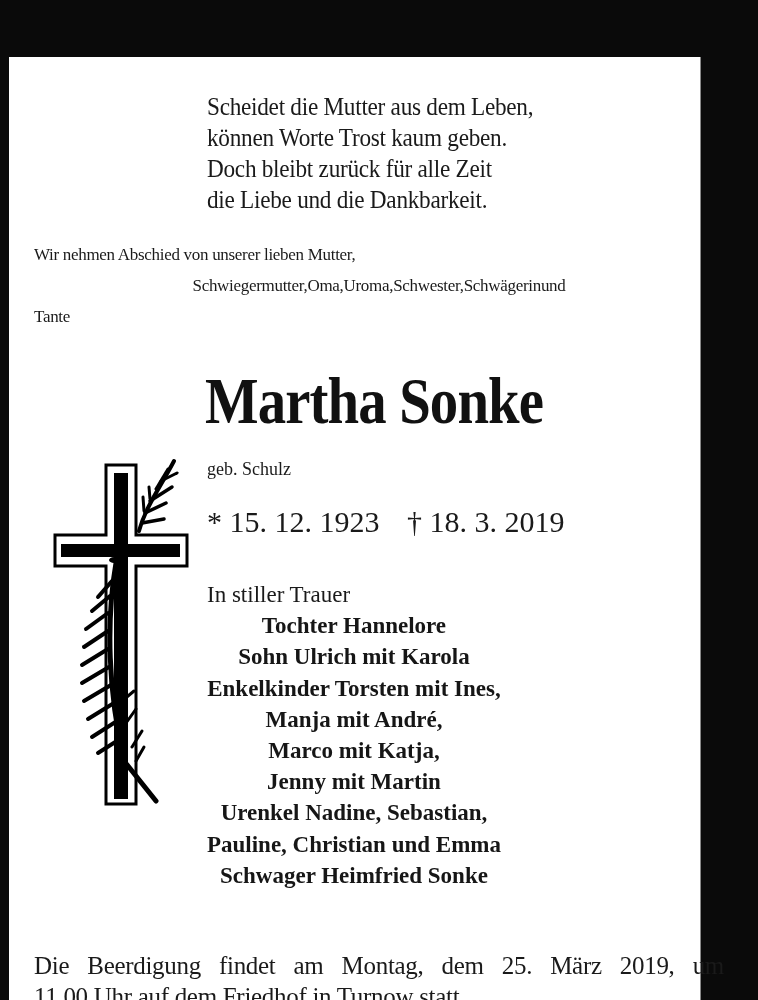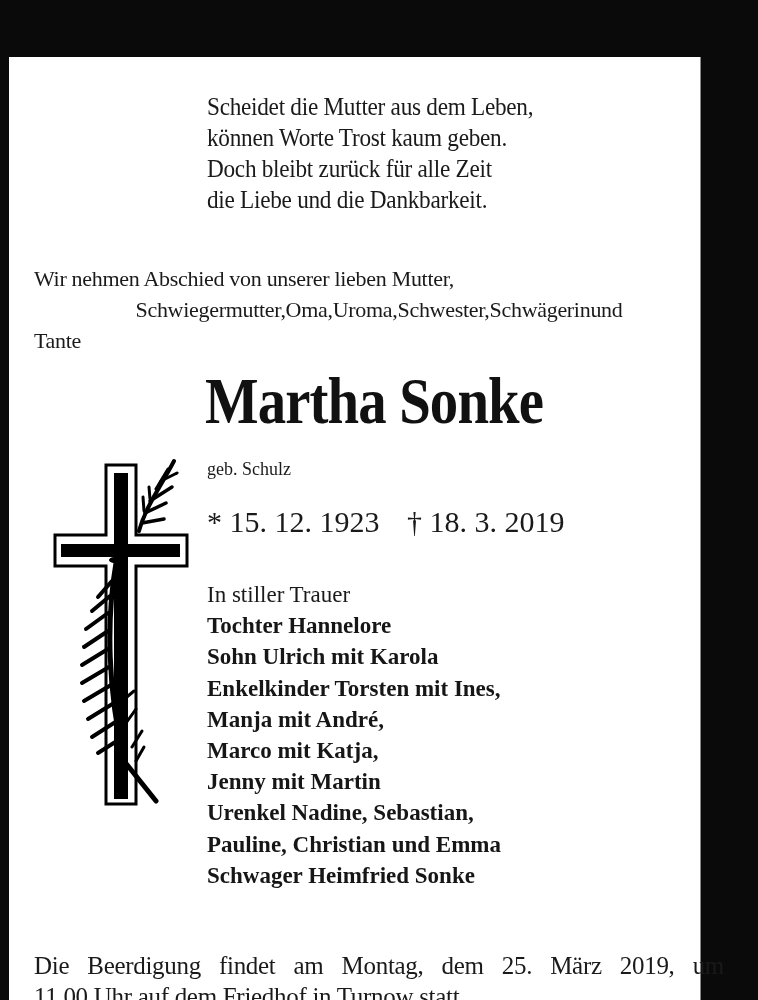--- a/index.html
+++ b/index.html
@@ -26,23 +26,23 @@
       left: 198px; top: 34px;
       font-size: 25px;
       line-height: 31px;
       letter-spacing: -0.3px;
       transform: scaleX(0.93);
       transform-origin: left top;
     }
     .poem div { white-space: nowrap; }
     .intro {
       position: absolute;
-      left: 25px; top: 206px;
+      left: 25px; top: 182px;
       width: 690px;
-      font-size: 22px;
+      font-size: 17px;
       line-height: 31px;
       letter-spacing: -0.3px;
     }
     .intro div { white-space: nowrap; }
     .intro .justify { display: flex; justify-content: center; width: 690px; }
     .name {
       position: absolute;
       left: 196px; top: 304px;
       font-size: 66px;
       line-height: 80px;
@@ -74,21 +74,21 @@
       width: 420px;
     }
     .dates .death { position: absolute; left: 200px; top: 0; }
     .mourning {
       position: absolute;
       left: 198px; top: 522px;
       font-size: 23px;
       line-height: 31.2px;
       white-space: nowrap;
     }
-    .mourning .bold { font-weight: bold; color: #161616; }
+    .mourning .bold { font-weight: bold; color: #161616; text-align: center; }
     .funeral {
       position: absolute;
       left: 25px; top: 893px;
       width: 690px;
       font-size: 25px;
       line-height: 31px;
       letter-spacing: -0.3px;
     }
     .funeral div { white-space: nowrap; }
     .funeral .justify { display: flex; justify-content: space-between; width: 690px; }

